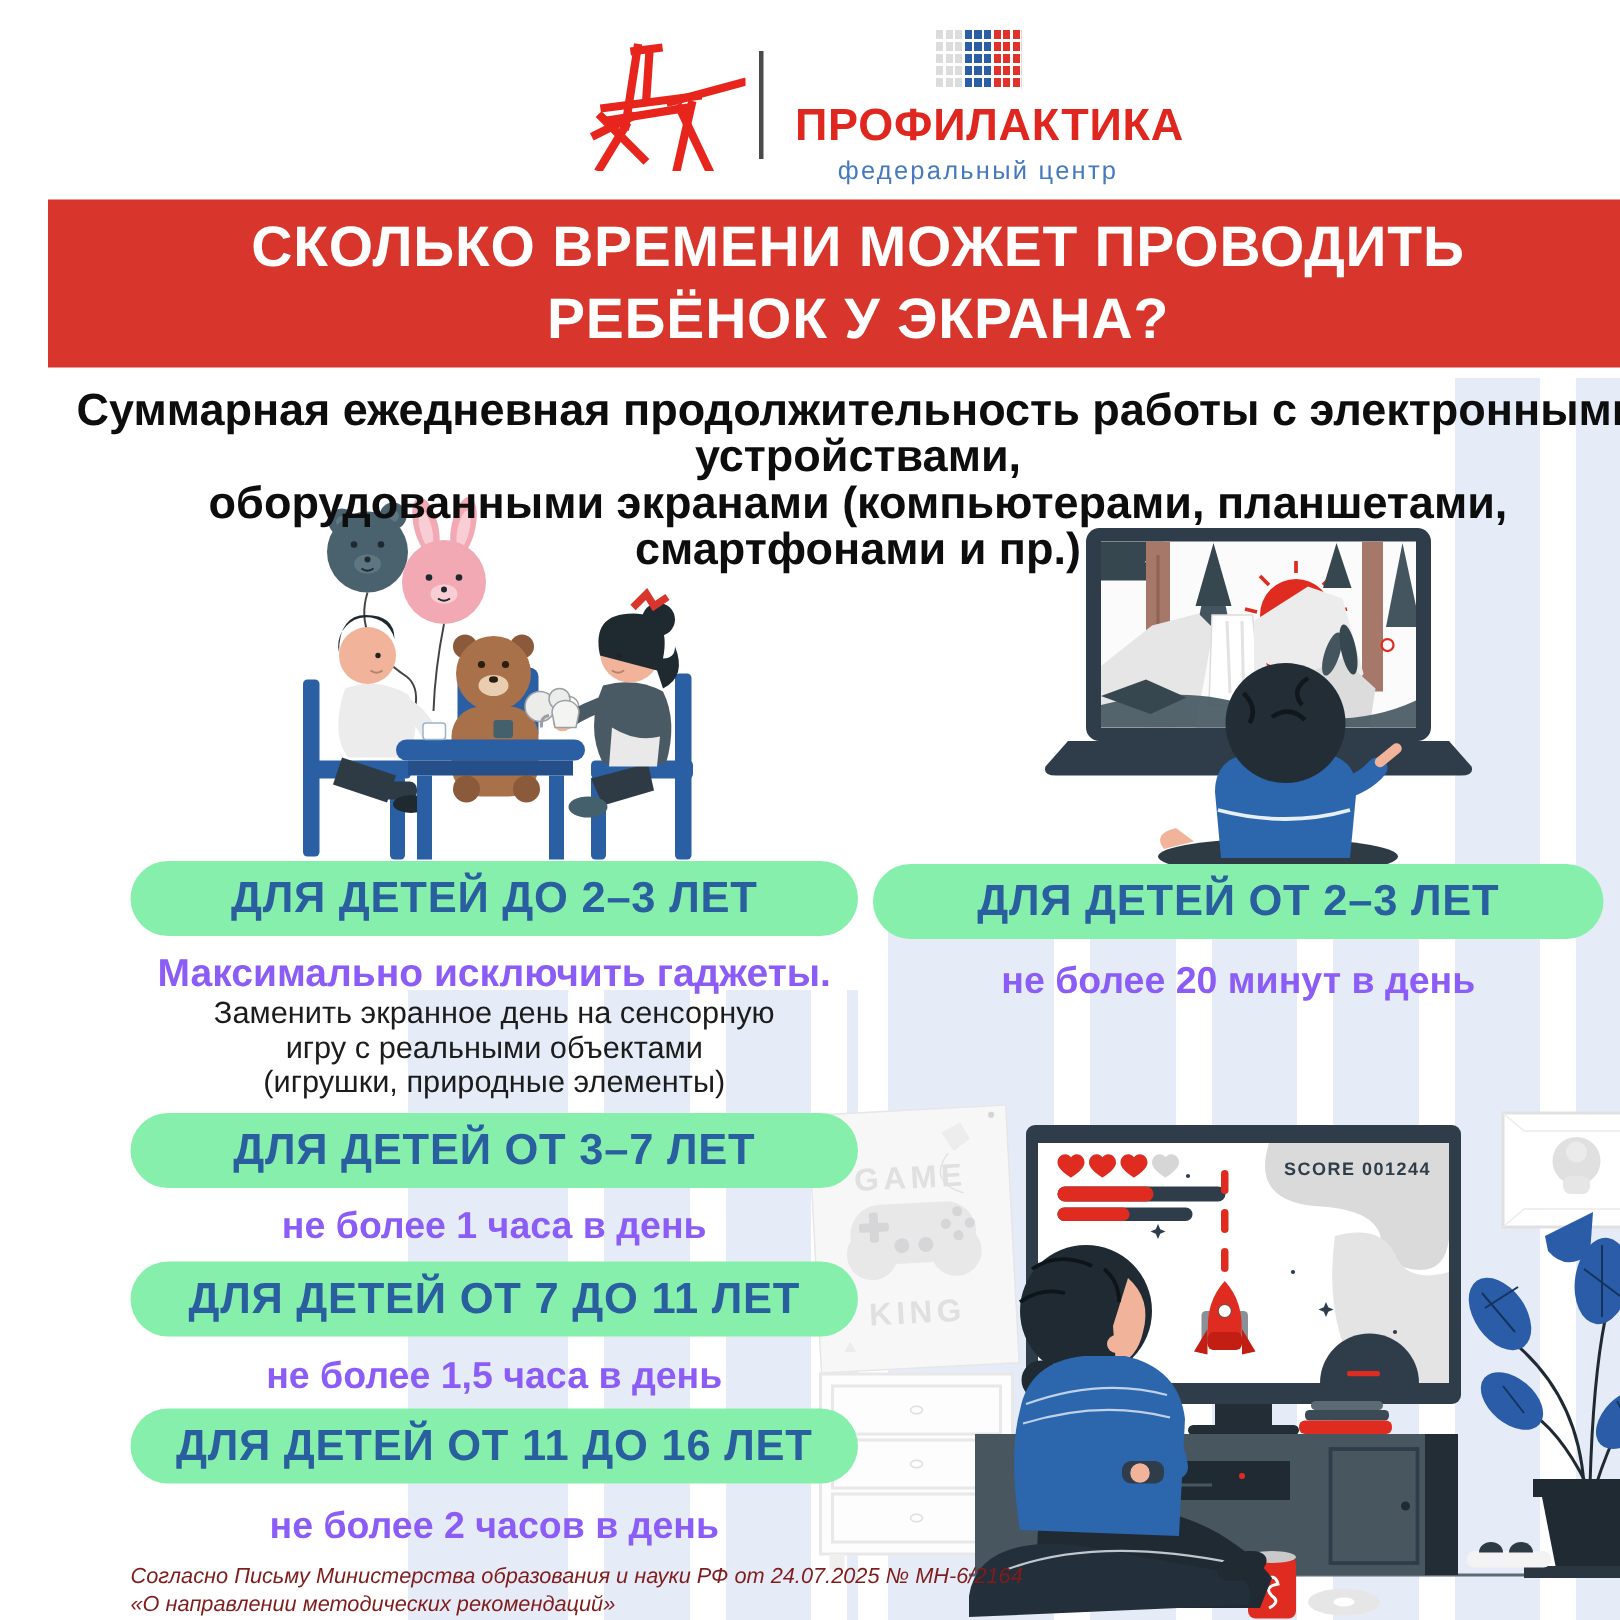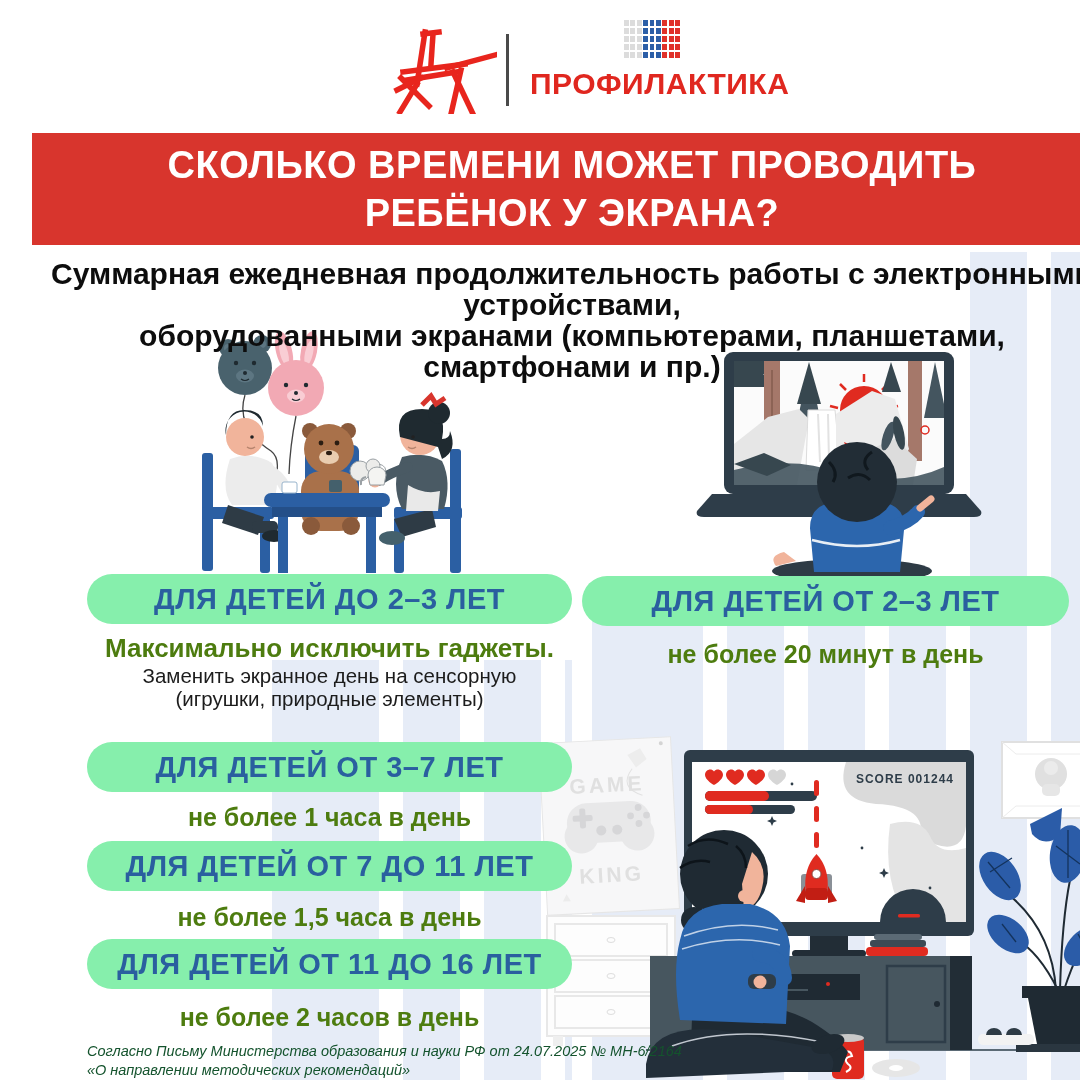--- a/index.html
+++ b/index.html
@@ -39,31 +39,31 @@
 
   
   .pill{position:absolute;height:50px;background:#86efac;border-radius:26px;z-index:3;
         display:flex;align-items:center;justify-content:center;
         font-weight:bold;font-size:29px;color:#2a5f9f;letter-spacing:.5px;}
   #pill-1{left:55px;top:574px;width:485px;}
   #pill-2{left:550px;top:576px;width:487px;justify-content:center;}
   #pill-3{left:55px;top:742px;width:485px;}
   #pill-4{left:55px;top:841px;width:485px;}
   #pill-5{left:55px;top:939px;width:485px;}
-  .limit{position:absolute;z-index:3;text-align:center;font-weight:bold;font-size:25px;color:#4d7c0f;}
+  .limit{position:absolute;z-index:3;text-align:center;font-weight:bold;font-size:25px;color:#8b5cf6;}
   #advice-main{left:40px;top:633px;width:515px;font-size:26px;}
   #advice-detail{left:55px;top:664px;width:485px;font-weight:normal;font-size:20.5px;line-height:23px;color:#1c1c1c;z-index:3;position:absolute;text-align:center;}
   #limit-2{left:550px;top:640px;width:487px;}
   #limit-3{left:55px;top:803px;width:485px;}
   #limit-4{left:55px;top:903px;width:485px;}
   #limit-5{left:55px;top:1003px;width:485px;}
 
   
   .footer{position:absolute;left:55px;top:1042px;z-index:3;font-style:italic;
-          font-size:14.5px;line-height:19px;color:#14532d;}
+          font-size:14.5px;line-height:19px;color:#7f1d1d;}
 
   
   .illo{position:absolute;}
   #illo-kids{left:100px;top:325px;z-index:1;}
   #illo-laptop{left:640px;top:330px;z-index:1;}
   #illo-poster{left:503px;top:730px;z-index:1;}
   #illo-game{left:600px;top:728px;z-index:2;}
   svg text{font-family:"Liberation Sans",sans-serif;}
 </style>
 </head>
@@ -87,20 +87,21 @@
         <path d="M14 56 L42 84"></path>
         <path d="M10 68 L34 56"></path>
       <path d="M66 50 L86 92"></path>
         <path d="M74 48 L64 92"></path>
     </g>
   </svg>
   <div class="header-divider"></div>
   <div class="brand">
     <div class="brand-grid"></div>
     <div class="brand-name">ПРОФИЛАКТИКА</div>
+    <div class="brand-tagline">федеральный центр</div>
   </div>
 
   <div class="banner">
     <div class="line">СКОЛЬКО ВРЕМЕНИ МОЖЕТ ПРОВОДИТЬ</div>
     <div class="line">РЕБЁНОК У ЭКРАНА?</div>
   </div>
 
   <div class="intro">
     <div>Суммарная ежедневная продолжительность работы с электронными устройствами,</div>
     <div>оборудованными экранами (компьютерами, планшетами, смартфонами и пр.)</div>
@@ -258,20 +259,21 @@
 
   <div class="pill" id="pill-1">
     <span>ДЛЯ ДЕТЕЙ ДО 2–3 ЛЕТ</span>
   </div>
   <div class="pill" id="pill-2">
     <span>ДЛЯ ДЕТЕЙ ОТ 2–3 ЛЕТ</span>
   </div>
   <div class="limit" id="advice-main">Максимально исключить гаджеты.</div>
   <div id="advice-detail">
     <div>Заменить экранное день на сенсорную</div>
+    <div>игру с реальными объектами</div>
     <div>(игрушки, природные элементы)</div>
   </div>
   <div class="limit" id="limit-2">не более 20 минут в день</div>
 
   <div class="pill" id="pill-3">
     <span>ДЛЯ ДЕТЕЙ ОТ 3–7 ЛЕТ</span>
   </div>
   <div class="limit" id="limit-3">не более 1 часа в день</div>
 
   <div class="pill" id="pill-4">

